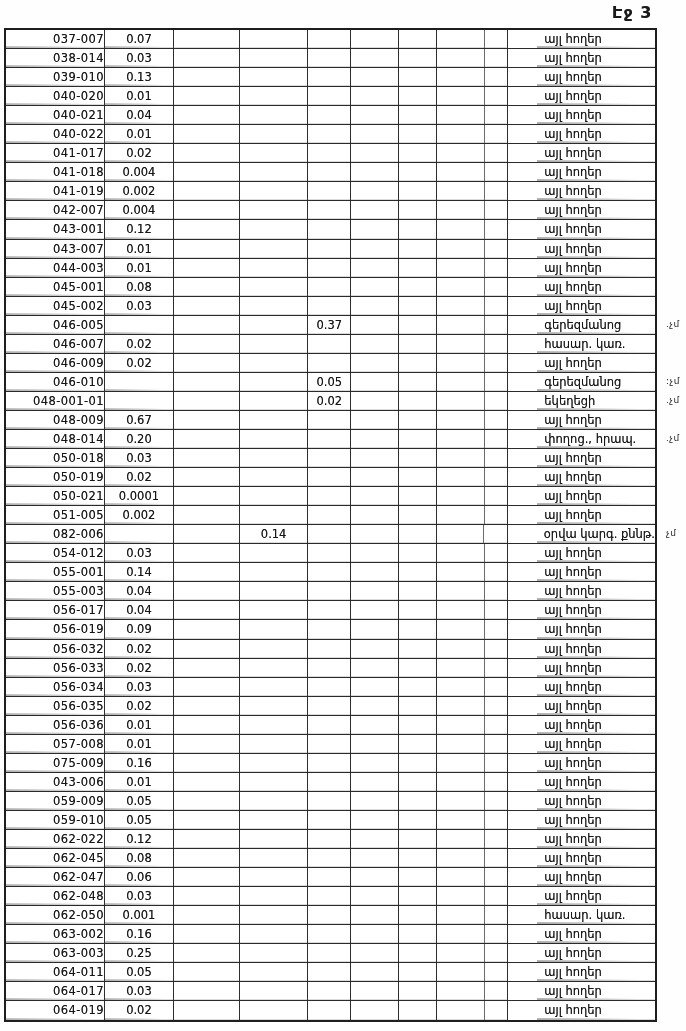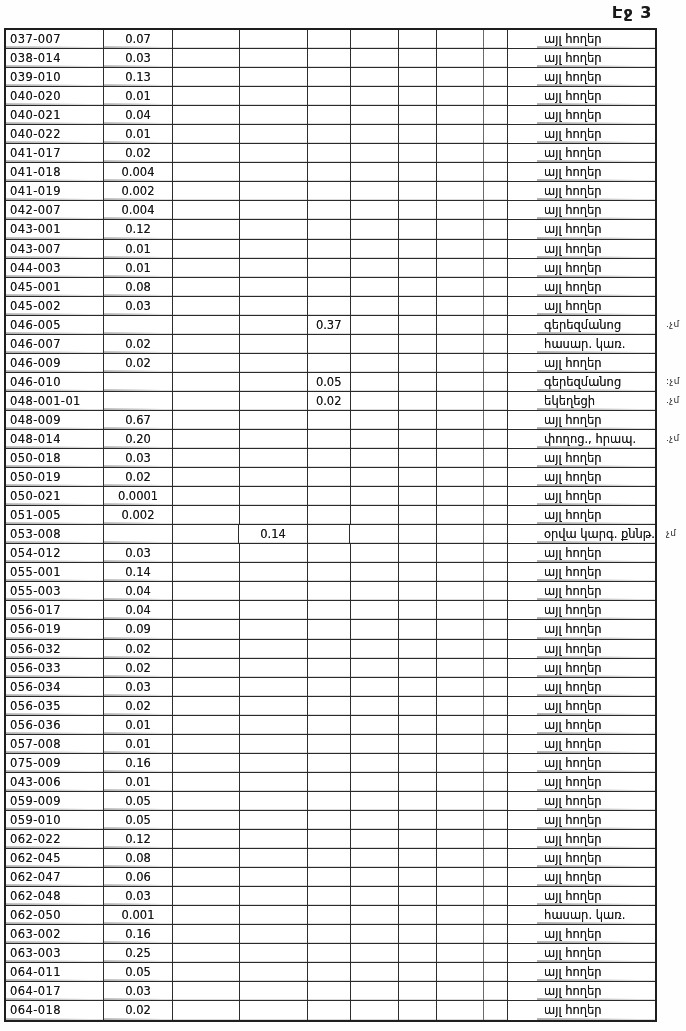--- a/index.html
+++ b/index.html
@@ -31,21 +31,21 @@
   }
   .r:last-child{border-bottom:none;}
   .cell{
     box-sizing:border-box;height:100%;
     border-right:1px solid #2e2e2e;
     font-size:11.5px;line-height:18px;
     white-space:nowrap;overflow:visible;
     text-shadow:0 0 .4px rgba(0,0,0,.6);
     box-shadow:inset 0 -2px 0 -1px rgba(135,135,135,.30);
   }
-  .c0{width:103px;padding-left:4px;letter-spacing:.4px;}
+  .c0{width:103px;padding-left:26px;letter-spacing:.4px;text-align:right;}
   .c1{width:73px;}
   .c2{width:70px;}
   .c3{width:72px;}
   .c4{width:45px;}
   .c5{width:51px;}
   .c6{width:40px;}
   .c7{width:50px;border-right-color:#6a6a6a;}
   .c8{width:25px;}
   .c9{width:124px;padding-left:7px;border-right:none;}
   .num{text-align:center;}
@@ -432,21 +432,21 @@
     <div class="cell c4 num"></div>
     <div class="cell c5"></div>
     <div class="cell c6"></div>
     <div class="cell c7"></div>
     <div class="cell c8"></div>
     <div class="cell c9 land">այլ հողեր</div>
     <span class="note"></span>
   </div>
 
   <div class="r">
-    <div class="cell c0 txt">053-008</div>
+    <div class="cell c0 txt">082-006</div>
     <div class="cell c1 num txt"></div>
     <div class="cell c2"></div>
     <div class="cell c3 num">0.14</div>
     <div class="cell c4 num"></div>
     <div class="cell c5"></div>
     <div class="cell c6"></div>
     <div class="cell c7"></div>
     <div class="cell c8"></div>
     <div class="cell c9 land">օրվա կարգ. քննթ.</div>
     <span class="note">չմ</span>
@@ -782,21 +782,21 @@
     <div class="cell c4 num"></div>
     <div class="cell c5"></div>
     <div class="cell c6"></div>
     <div class="cell c7"></div>
     <div class="cell c8"></div>
     <div class="cell c9 land">այլ հողեր</div>
     <span class="note"></span>
   </div>
 
   <div class="r">
-    <div class="cell c0 txt">064-018</div>
+    <div class="cell c0 txt">064-019</div>
     <div class="cell c1 num txt">0.02</div>
     <div class="cell c2"></div>
     <div class="cell c3 num"></div>
     <div class="cell c4 num"></div>
     <div class="cell c5"></div>
     <div class="cell c6"></div>
     <div class="cell c7"></div>
     <div class="cell c8"></div>
     <div class="cell c9 land">այլ հողեր</div>
     <span class="note"></span>

